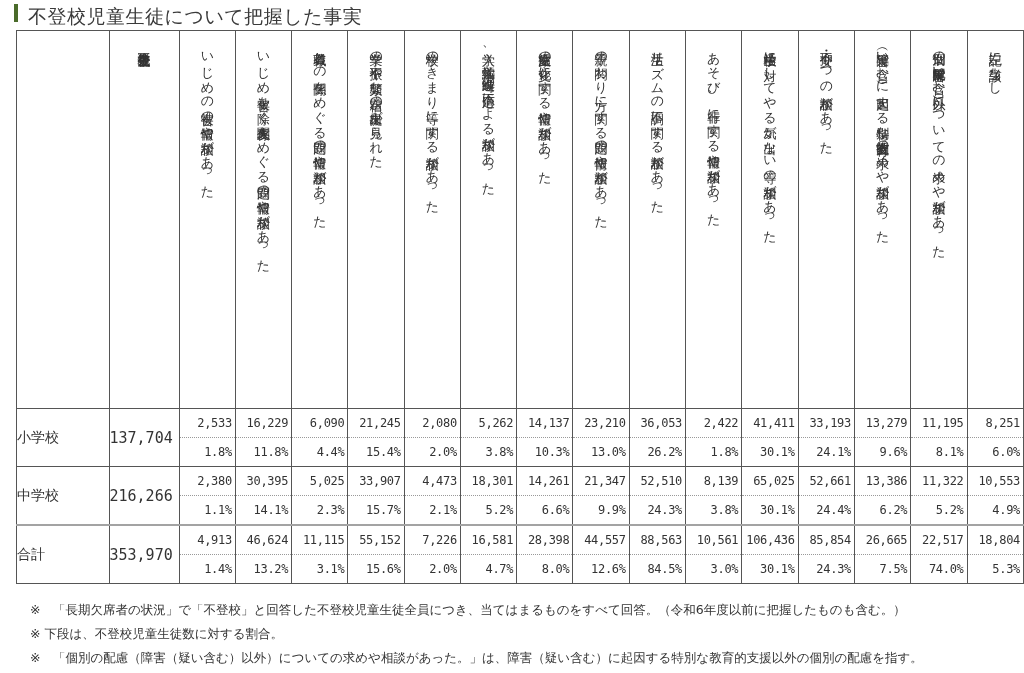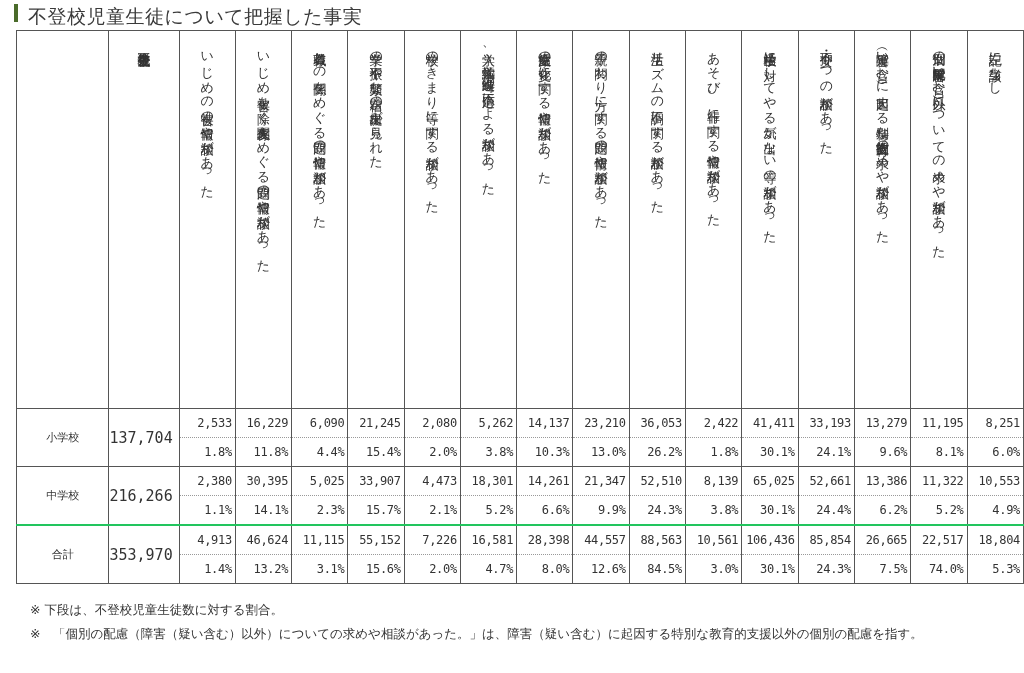--- a/index.html
+++ b/index.html
@@ -7,28 +7,28 @@
          font-family:"DejaVu Sans", sans-serif; color:#333; }
   .title { position:absolute; left:14px; top:4px; height:22px; display:flex; align-items:flex-start; }
   .title-bar { width:4px; height:18px; background:#4a6b2a; margin-right:10px; }
   .title-text { font-size:19px; color:#3a3a3a; letter-spacing:0.5px; }
   table.grid { position:absolute; left:16px; top:30px; border-collapse:collapse; table-layout:fixed; }
   table.grid td { border:1px solid #555; padding:0; }
   .hdr td { height:377px; vertical-align:top; }
   .vtext { writing-mode:vertical-rl; font-size:13px; line-height:17px; color:#333;
            padding-top:12px; margin:0 auto; height:360px; }
   .vwrap { display:flex; justify-content:center; height:100%; }
-  .rowlabel { text-align:center; font-size:11px; vertical-align:middle; }
+  .rowlabel { font-size:14px; vertical-align:middle; }
   .total { text-align:right; padding-right:6px !important; font-size:15px; font-family:"DejaVu Sans Mono", monospace; vertical-align:middle; }
   .cell { vertical-align:top; }
   .num, .pct { height:28px; line-height:28px; text-align:right; padding-right:3px;
                font-family:"DejaVu Sans Mono", monospace; font-size:12px; color:#333; letter-spacing:-0.3px; }
   .num { border-bottom:1px dotted #999; }
   tr.datarow td { height:57px; }
-  tr.sumrow td { border-top:2px solid #22c55e; }
+  tr.sumrow td { border-top:2px solid #a3a3a3; }
   .notes { position:absolute; left:30px; top:598px; font-size:12.5px; color:#333; line-height:24px; }
   .note { white-space:nowrap; }
 </style>
 </head>
 <body>
 
 <div class="title">
   <span class="title-bar"></span>
   <span class="title-text">不登校児童生徒について把握した事実</span>
 </div>
@@ -326,15 +326,16 @@
         </td>
         <td class="cell">
           <div class="num">18,804</div>
           <div class="pct">5.3%</div>
         </td>
       </tr>
     </tbody>
 </table>
 
 <div class="notes">
+  <div class="note">※　「長期欠席者の状況」で「不登校」と回答した不登校児童生徒全員につき、当てはまるものをすべて回答。（令和6年度以前に把握したものも含む。）</div>
   <div class="note">※ 下段は、不登校児童生徒数に対する割合。</div>
   <div class="note">※　「個別の配慮（障害（疑い含む）以外）についての求めや相談があった。」は、障害（疑い含む）に起因する特別な教育的支援以外の個別の配慮を指す。</div>
 </div>
 
 </body></html>

